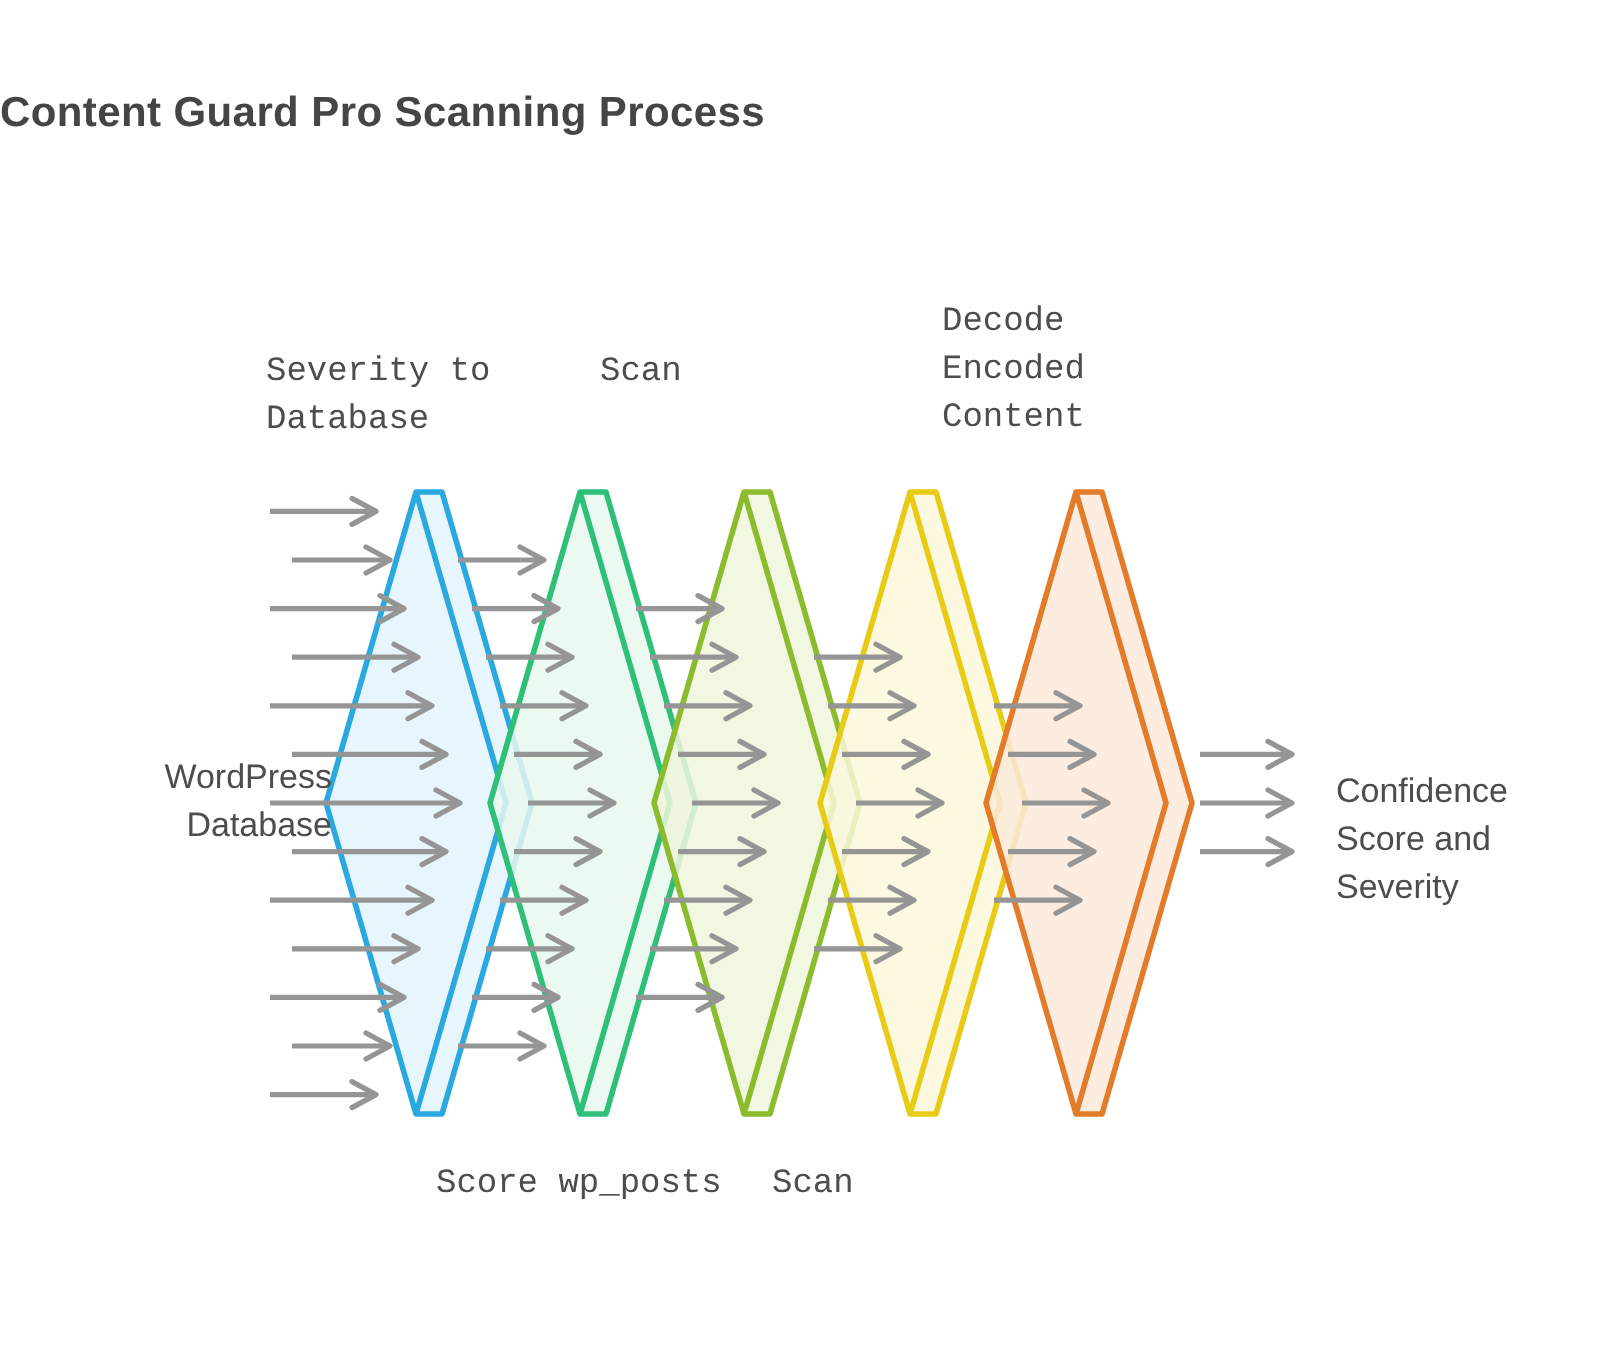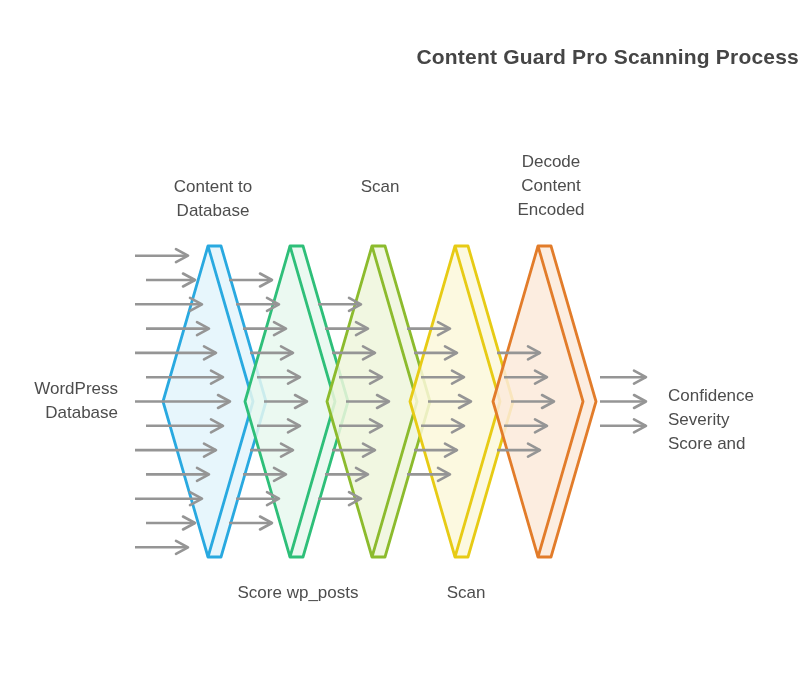--- a/index.html
+++ b/index.html
@@ -6,31 +6,31 @@
   #canvas{
     position:relative;
     width:799px;height:678px;
     background:#ffffff;
     overflow:hidden;
     font-family:"Liberation Sans", sans-serif;
   }
   #diagram{position:absolute;left:0;top:0;}
   .title{
     position:absolute;left:0;top:45px;width:799px;
-    text-align:right;
+    text-align:left;
     font-size:21px;font-weight:700;color:#454545;
     letter-spacing:.2px;
   }
   .lbl{
     position:absolute;
     font-size:17px;line-height:24px;color:#4d4d4d;
   }
   .lbl span{display:block;}
-  .center{text-align:center;}
-  .align-right{text-align:right;}
+  .center{font-family:Liberation Mono, monospace;}
+  .align-right{text-align:right;padding-left:48px;}
   .align-left{text-align:left;}
 </style>
 </head>
 <body>
 
 <div id="canvas">
 
   <div class="title">Content Guard Pro Scanning Process</div>
 
   <svg id="diagram" width="799" height="678" viewBox="0 0 799 678" xmlns="http://www.w3.org/2000/svg">
@@ -238,40 +238,40 @@
       </g>
     </svg>
 
   <div class="lbl align-right" style="left:0px;top:377px;width:118px;">
     <span>WordPress</span>
     <span>Database</span>
   </div>
 
   <div class="lbl align-left" style="left:668px;top:367px;width:128px;margin-top:17px;">
     <span>Confidence</span>
+    <span>Score and</span>
     <span>Severity</span>
-    <span>Score and</span>
   </div>
 
   <div class="lbl center" style="left:133px;top:175px;width:160px;">
-    <span>Content to</span>
+    <span>Severity to</span>
     <span>Database</span>
   </div>
 
   <div class="lbl center" style="left:218px;top:581px;width:160px;">
     <span>Score wp_posts</span>
   </div>
 
   <div class="lbl center" style="left:300px;top:175px;width:160px;">
     <span>Scan</span>
   </div>
 
   <div class="lbl center" style="left:386px;top:581px;width:160px;">
     <span>Scan</span>
   </div>
 
   <div class="lbl center" style="left:471px;top:150px;width:160px;">
     <span>Decode</span>
+    <span>Encoded</span>
     <span>Content</span>
-    <span>Encoded</span>
   </div>
 
 </div>
 
 </body></html>

